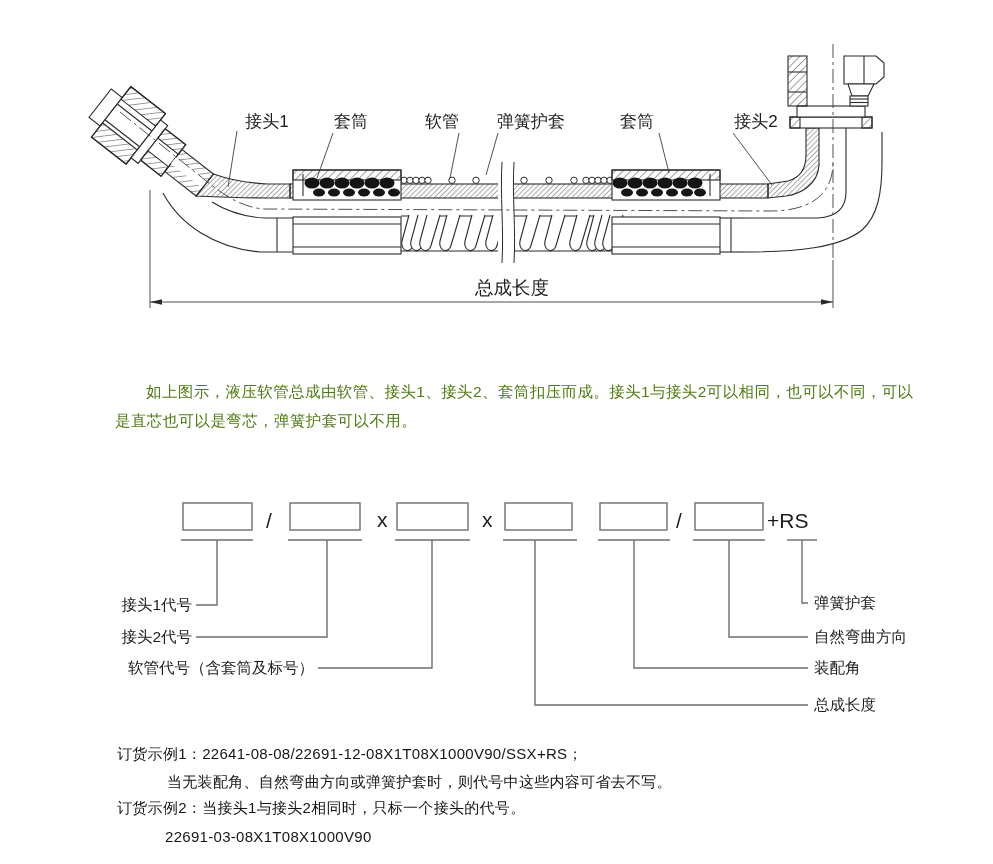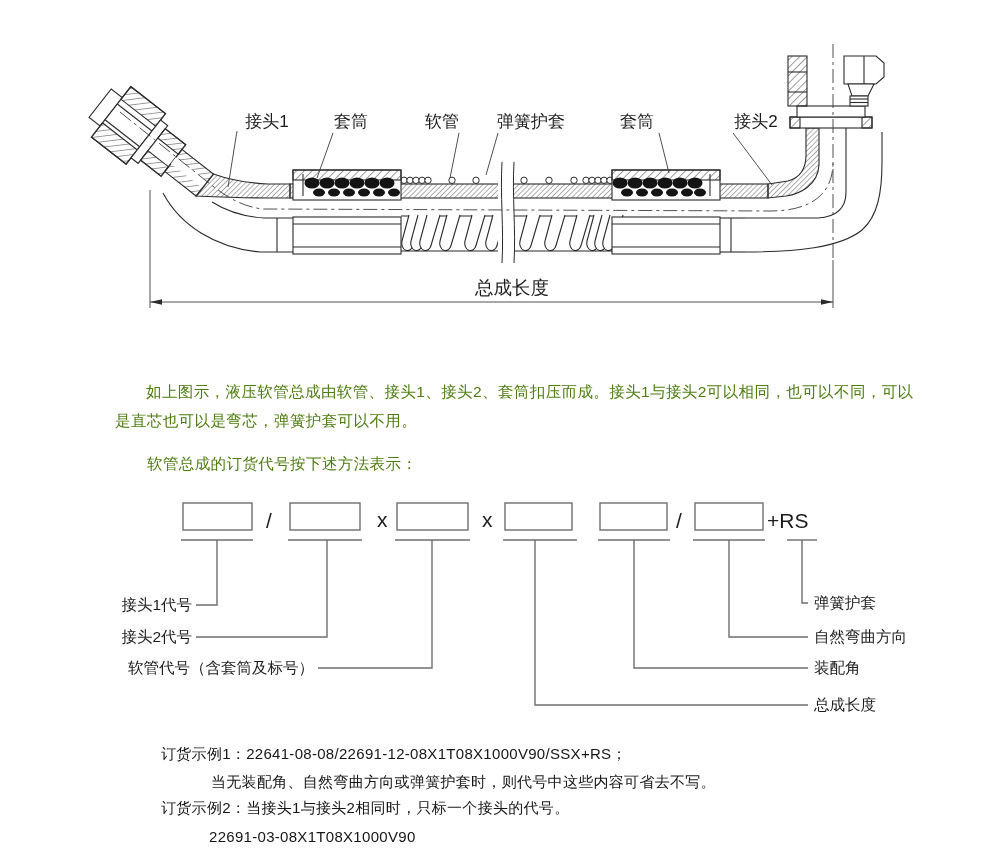--- a/index.html
+++ b/index.html
@@ -6,21 +6,21 @@
   .page{
     position:relative;width:993px;height:864px;background:#ffffff;
     font-family:"Liberation Sans","DejaVu Sans",sans-serif;color:#1a1a1a;
     overflow:hidden;margin:0 auto;
   }
   .abs{position:absolute;}
   .para{
     font-size:15.5px;line-height:29px;letter-spacing:0.4px;color:#4d7c0f;
   }
   .indent2{text-indent:2em;}
-  .exline{font-size:15px;letter-spacing:0.3px;color:#161616;white-space:nowrap;margin-left:44px;}
+  .exline{font-size:15px;letter-spacing:0.3px;color:#161616;white-space:nowrap;}
   svg text{font-family:"Liberation Sans","DejaVu Sans",sans-serif;fill:#1c1c1c;}
   .draw-label{font-size:17px;}
   .dim-label{font-size:18.5px;}
   .cd-label{font-size:15.5px;}
   .cd-sep{font-size:21px;}
 </style>
 </head>
 <body>
 
 <div class="page">
@@ -215,21 +215,20 @@
       <line x1="150" y1="190" x2="150" y2="308" stroke="#3c3c3c" stroke-width="0.9"></line>
       <line x1="150" y1="302" x2="833" y2="302" stroke="#3c3c3c" stroke-width="0.9"></line>
       <polygon points="150,302 162,299.3 162,304.7" fill="#2b2b2b"></polygon>
       <polygon points="833,302 821,299.3 821,304.7" fill="#2b2b2b"></polygon>
       <text x="512" y="294" text-anchor="middle" class="dim-label">总成长度</text>
     </g>
   </svg>
 
   <div class="abs para indent2" style="left:115px;top:377px;width:800px;">如上图示，液压软管总成由软管、接头1、接头2、套筒扣压而成。接头1与接头2可以相同，也可以不同，可以是直芯也可以是弯芯，弹簧护套可以不用。</div>
 
-  <div class="abs para" style="left:147px;top:449px;">软管总成的订货代号按下述方法表示：</div>
 
   <svg class="abs" style="left:0;top:495px" width="993" height="230" viewBox="0 0 993 230">
     <g fill="none" stroke="#6e6e6e" stroke-width="1.4">
       <rect x="183" y="8" width="69" height="27"></rect>
       <rect x="290" y="8" width="70" height="27"></rect>
       <rect x="397" y="8" width="71" height="27"></rect>
       <rect x="505" y="8" width="67" height="27"></rect>
       <rect x="600" y="8" width="67" height="27"></rect>
       <rect x="695" y="8" width="68" height="27"></rect>
 

